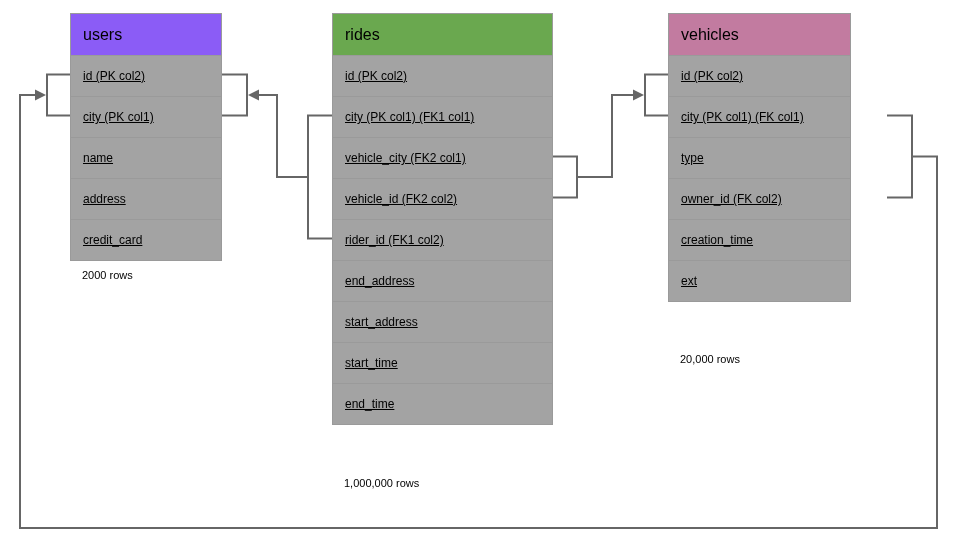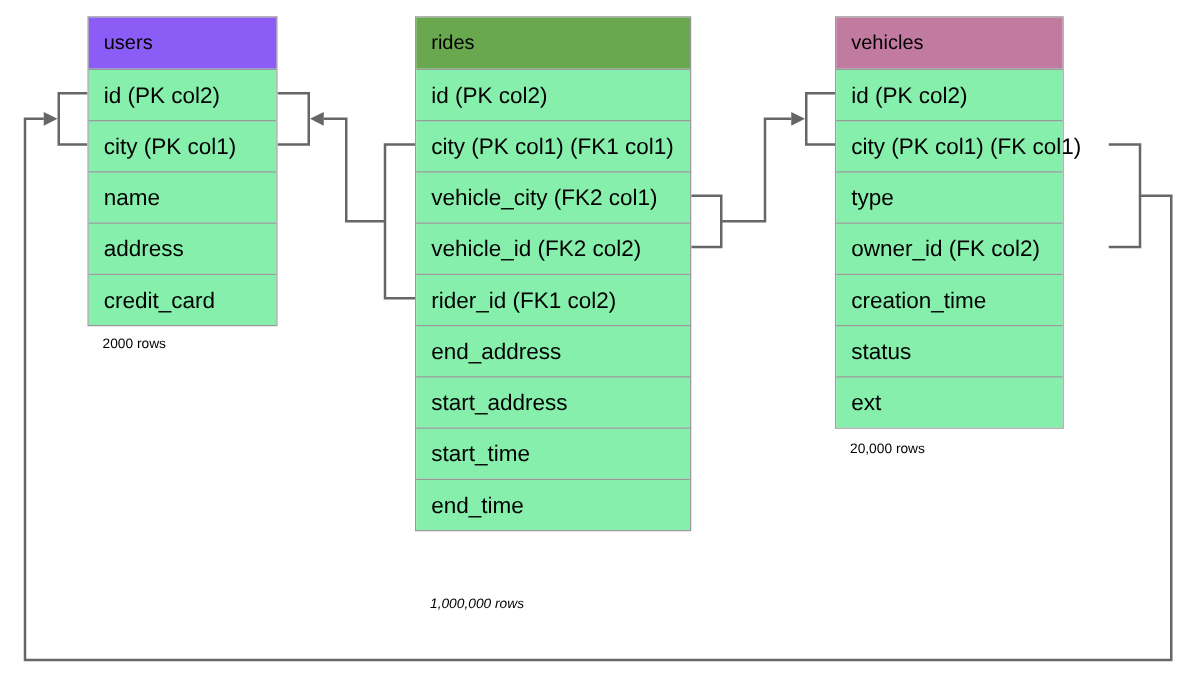--- a/index.html
+++ b/index.html
@@ -26,23 +26,24 @@
     height:41px; box-sizing:border-box;
     display:flex; align-items:center;
     padding-left:12px;
     font-size:16px; color:#000;
   }
   .tbl-row {
     height:41px; box-sizing:border-box;
     border-top:1px solid var(--border,#999);
     display:flex; align-items:center;
     padding-left:12px;
-    font-size:18px; color:#000;
-    background:#86efac;
+    font-size:12px; color:#000;
+    background:#a3a3a3;
     white-space:nowrap;
+    text-decoration:underline;
   }
   .row-count {
     position:absolute;
     font-size:11px; color:#000;
     white-space:nowrap;
   }
 </style>
 </head>
 <body>
 
@@ -84,30 +85,29 @@
         <div class="tbl-row">city (PK col1) (FK1 col1)</div>
         <div class="tbl-row">vehicle_city (FK2 col1)</div>
         <div class="tbl-row">vehicle_id (FK2 col2)</div>
         <div class="tbl-row">rider_id (FK1 col2)</div>
         <div class="tbl-row">end_address</div>
         <div class="tbl-row">start_address</div>
         <div class="tbl-row">start_time</div>
         <div class="tbl-row">end_time</div>
       </div>
   </div>
-  <div class="row-count" style="left:344px; top:477px;font-style:italic;">1,000,000 rows</div>
+  <div class="row-count" style="left:344px; top:477px;">1,000,000 rows</div>
 
   <div class="db-table" style="left:668px; top:13px; width:183px;">
     <div class="tbl-header" style="background-color: rgb(194, 123, 160);">vehicles</div>
     <div class="tbl-rows">
 
     <div class="tbl-row">id (PK col2)</div>
         <div class="tbl-row">city (PK col1) (FK col1)</div>
         <div class="tbl-row">type</div>
         <div class="tbl-row">owner_id (FK col2)</div>
         <div class="tbl-row">creation_time</div>
-        <div class="tbl-row">status</div>
         <div class="tbl-row">ext</div>
       </div>
   </div>
   <div class="row-count" style="left:680px; top:353px;">20,000 rows</div>
 
 </div>
 
 </body></html>

